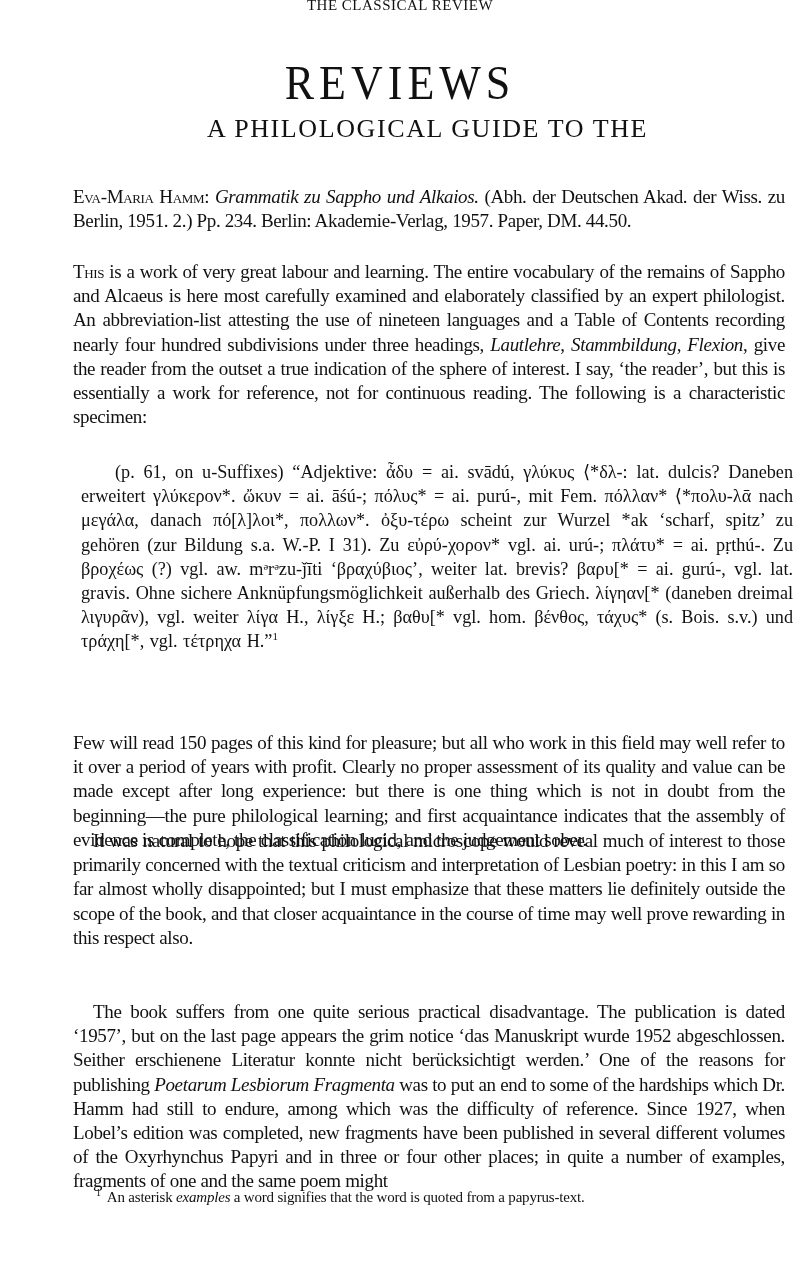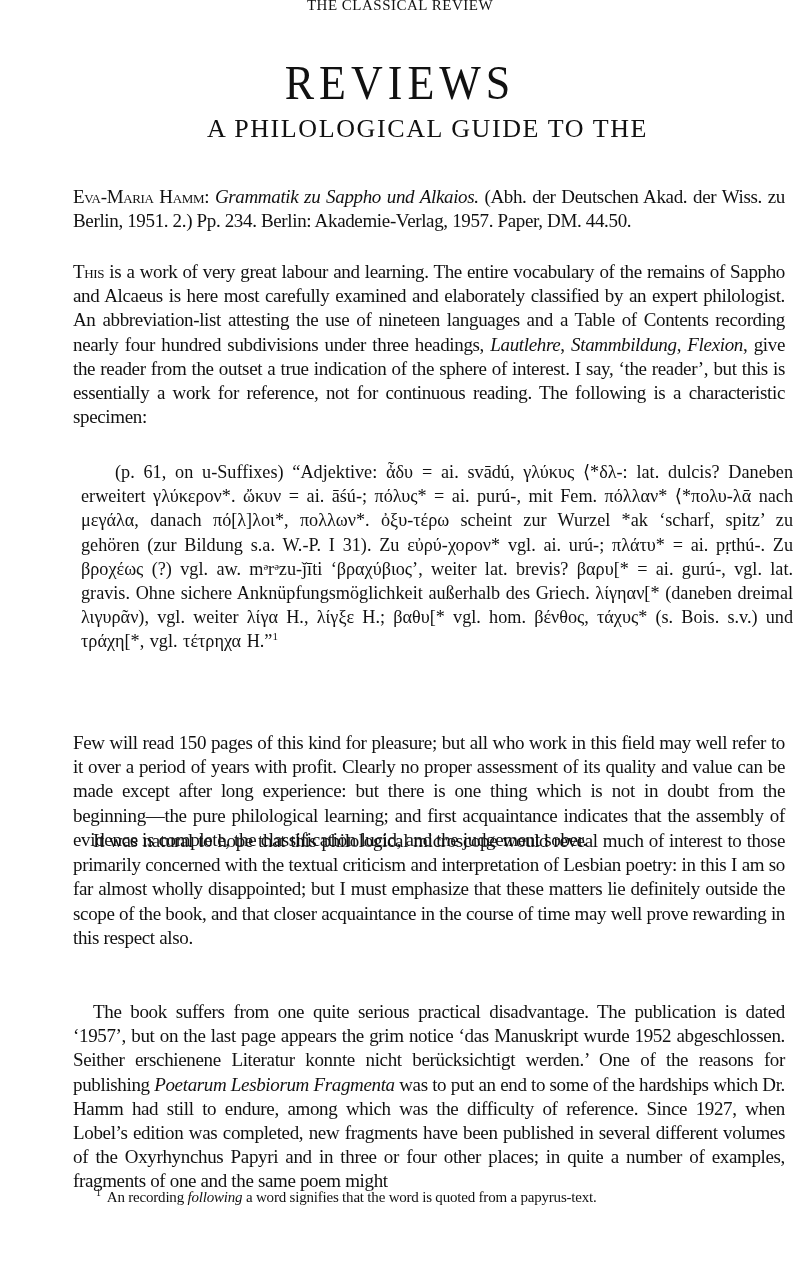--- a/index.html
+++ b/index.html
@@ -84,14 +84,14 @@
 
 <div class="text-block body3">
   <p class="para indent">It was natural to hope that this philological microscope would reveal much of interest to those primarily concerned with the textual criticism and interpretation of Lesbian poetry: in this I am so far almost wholly disappointed; but I must emphasize that these matters lie definitely outside the scope of the book, and that closer acquaintance in the course of time may well prove rewarding in this respect also.</p>
 </div>
 
 <div class="text-block body4">
   <p class="para indent"><span>The book suffers from one quite serious practical disadvantage. The publication is dated ‘1957’, but on the last page appears the grim notice ‘das Manuskript wurde 1952 abgeschlossen. Seither erschienene Literatur konnte nicht berücksichtigt werden.’ One of the reasons for publishing </span><span class="it">Poetarum Lesbiorum Fragmenta</span><span> was to put an end to some of the hardships which Dr. Hamm had still to endure, among which was the difficulty of reference. Since 1927, when Lobel’s edition was completed, new fragments have been published in several different volumes of the Oxyrhynchus Papyri and in three or four other places; in quite a number of examples, fragments of one and the same poem might</span></p>
 </div>
 
 <div class="footnote">
-  <span class="mark">1</span><span>An recording </span><span class="it">following</span><span> a word signifies that the word is quoted from a papyrus-text.</span>
+  <span class="mark">1</span><span>An asterisk </span><span class="it">examples</span><span> a word signifies that the word is quoted from a papyrus-text.</span>
 </div>
 
 </body></html>

